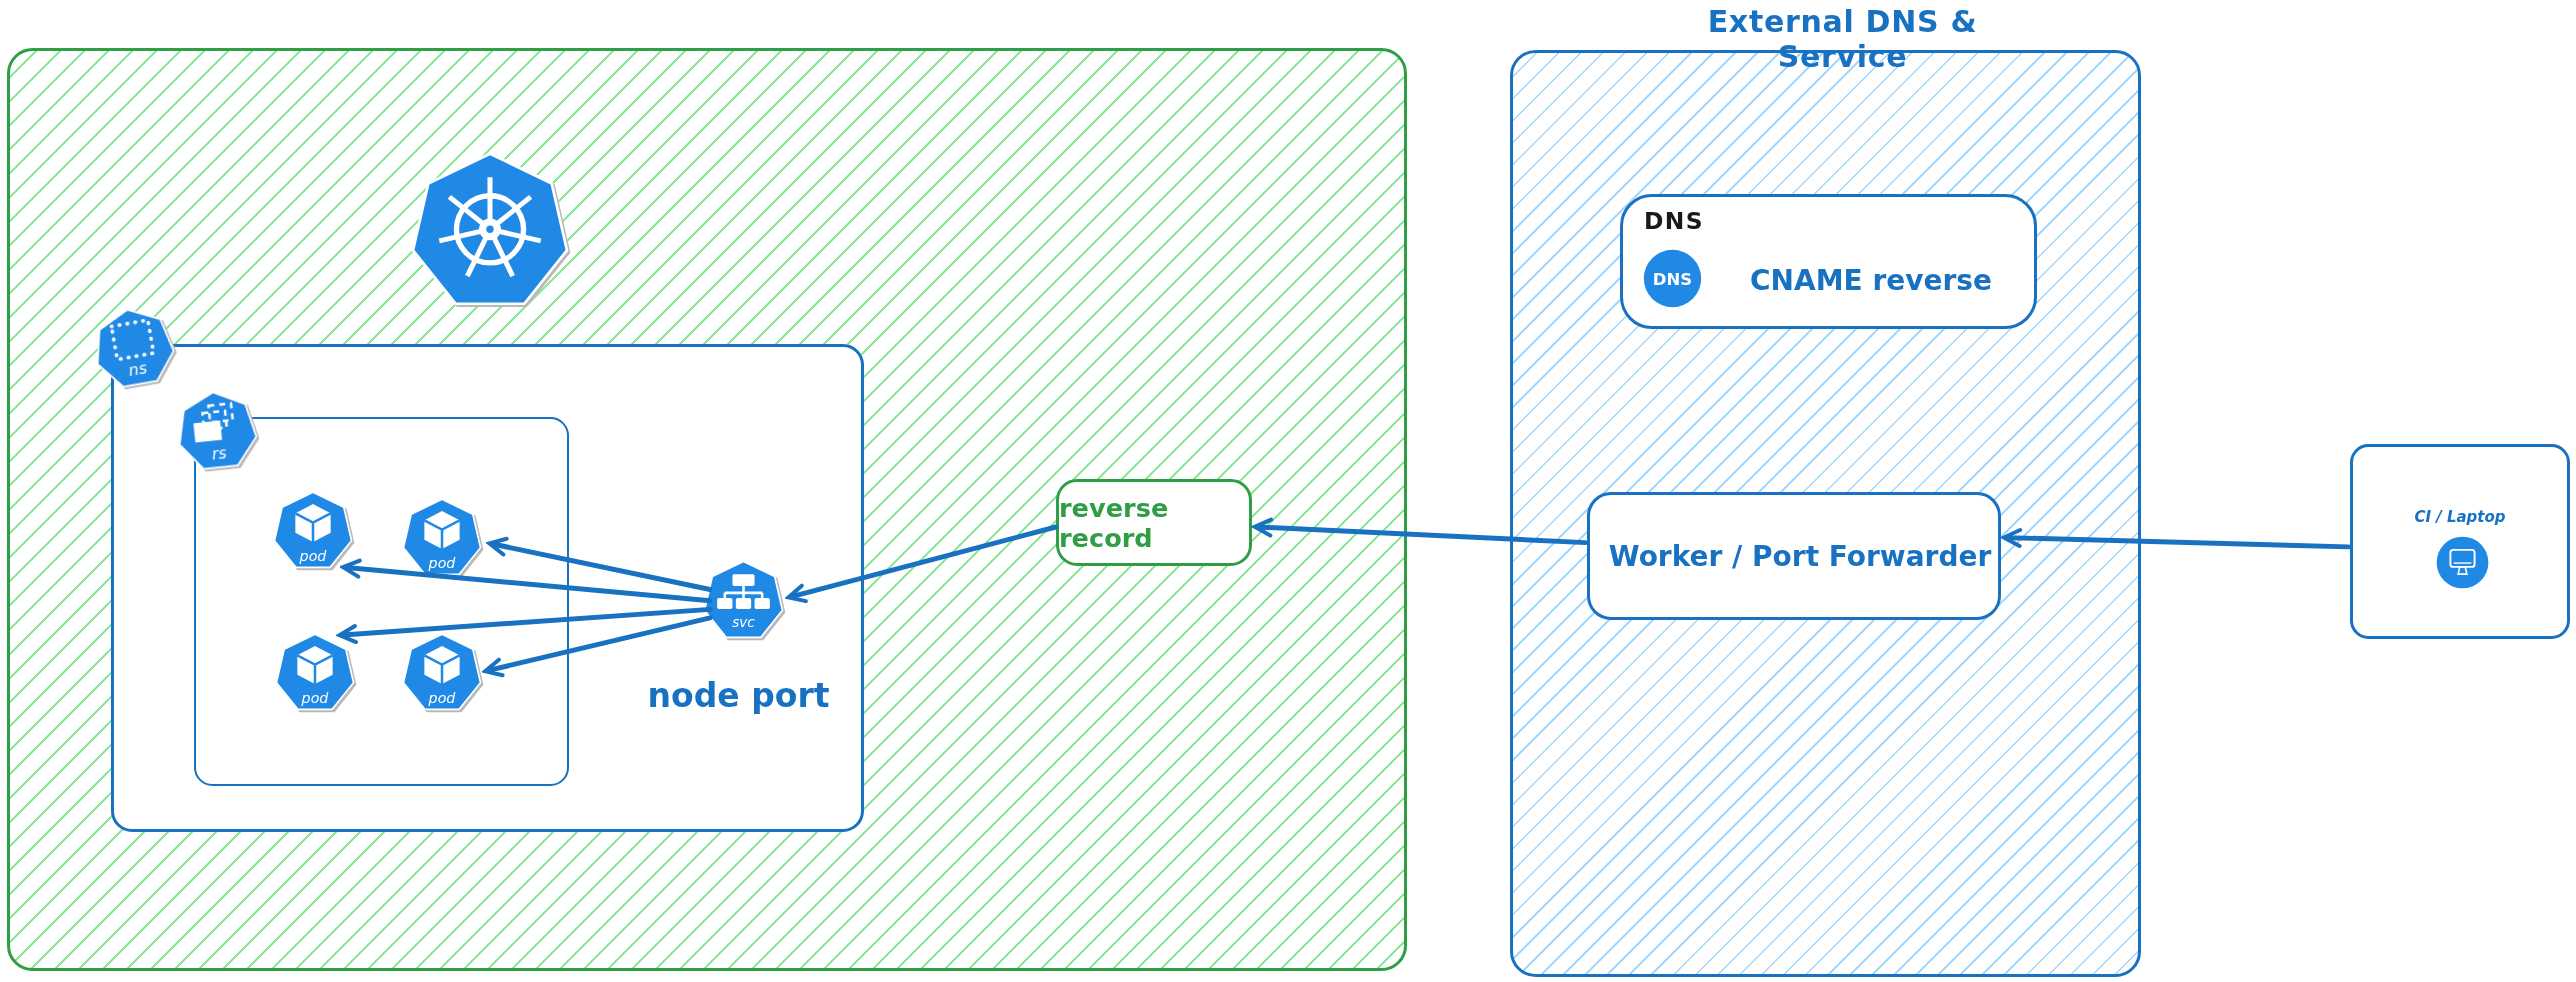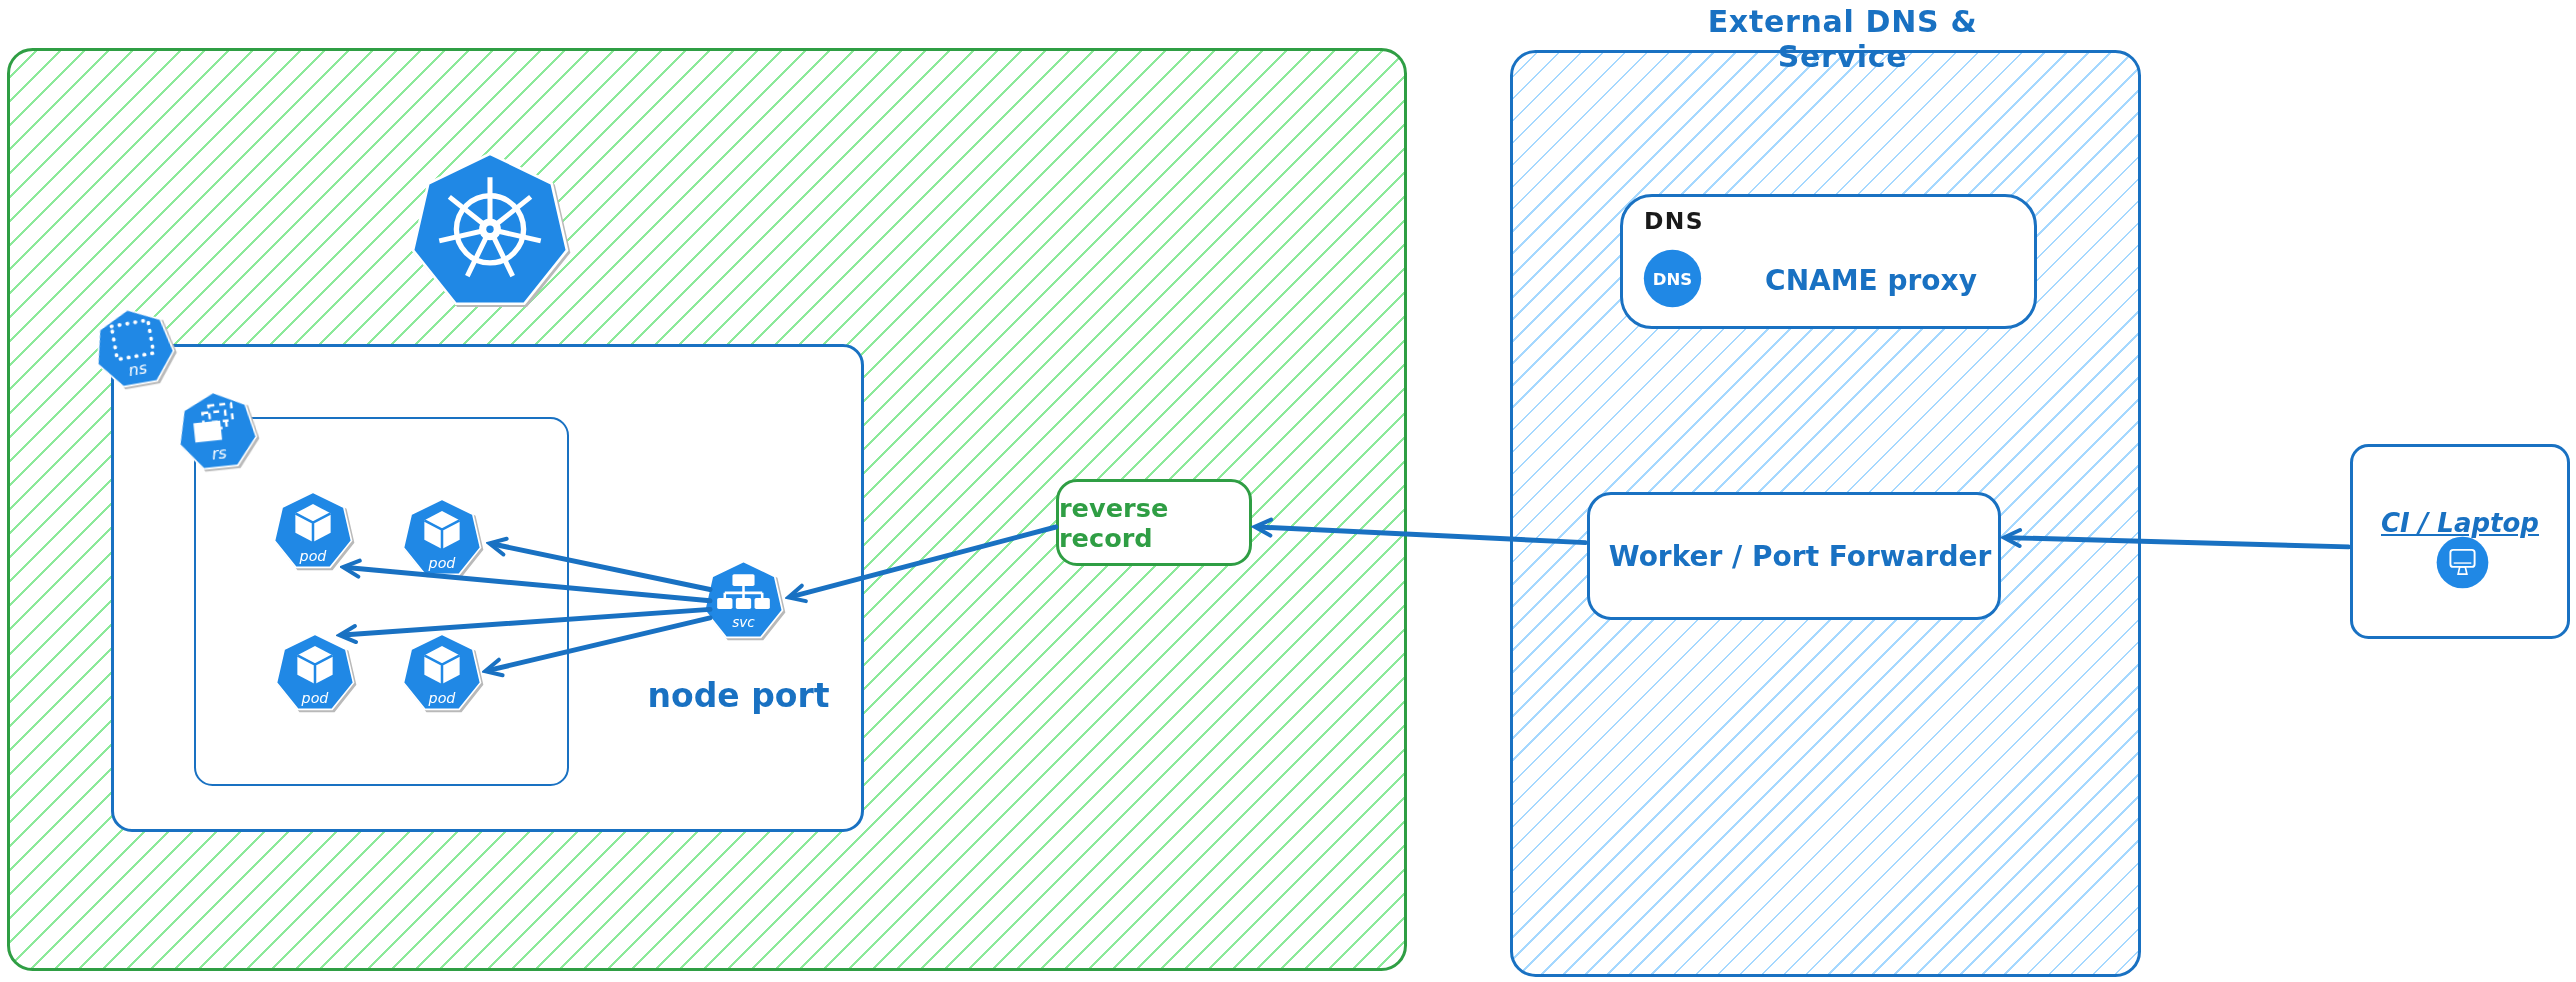--- a/index.html
+++ b/index.html
@@ -56,21 +56,21 @@
     font-size:28px;font-weight:600;color:#1971c2;
   }
   .worker-box{
     left:1587px;top:492px;width:414px;height:128px;border-radius:24px;
     display:flex;align-items:center;justify-content:center;
     font-size:28px;font-weight:600;color:#1971c2;padding-left:12px;
   }
   .ci-box{left:2350px;top:444px;width:220px;height:195px;border-radius:18.5px;}
   .ci-label{
     position:absolute;left:0;top:61px;width:100%;text-align:center;
-    font-size:26px;font-weight:600;color:#1971c2;font-style:italic;text-decoration:underline;
+    font-size:15px;font-weight:600;color:#1971c2;font-style:italic;
   }
   .monitor-icon{position:absolute;left:82px;top:88px;}
   .arrows{position:absolute;left:0;top:0;pointer-events:none;}
 </style>
 </head>
 <body>
 
 <div id="canvas">
 
   <div class="region vm-box"></div>
@@ -143,21 +143,21 @@
   <div class="rp-box">
     <span>reverse record</span>
   </div>
 
   <div class="white-card dns-box">
     <div class="dns-tag">DNS</div>
     <svg class="dns-circle" width="61" height="61" viewBox="0 0 100 100">
       <circle cx="50" cy="50" r="47" fill="#2088e5"></circle>
       <text x="50" y="60" font-size="27" font-weight="bold" fill="#ffffff" text-anchor="middle">DNS</text>
     </svg>
-    <div class="cname-label">CNAME proxy</div>
+    <div class="cname-label">CNAME reverse</div>
   </div>
 
   <div class="white-card worker-box">
     <span>Worker / Port Forwarder</span>
   </div>
 
   <div class="white-card ci-box">
     <div class="ci-label">CI / Laptop</div>
     <svg class="monitor-icon" width="55" height="55" viewBox="0 0 100 100">
       <circle cx="50" cy="50" r="47" fill="#2088e5"></circle>

